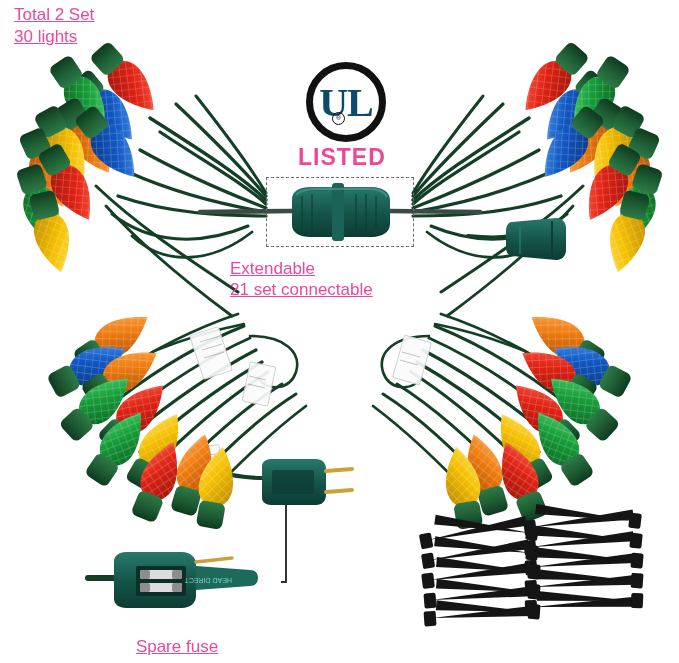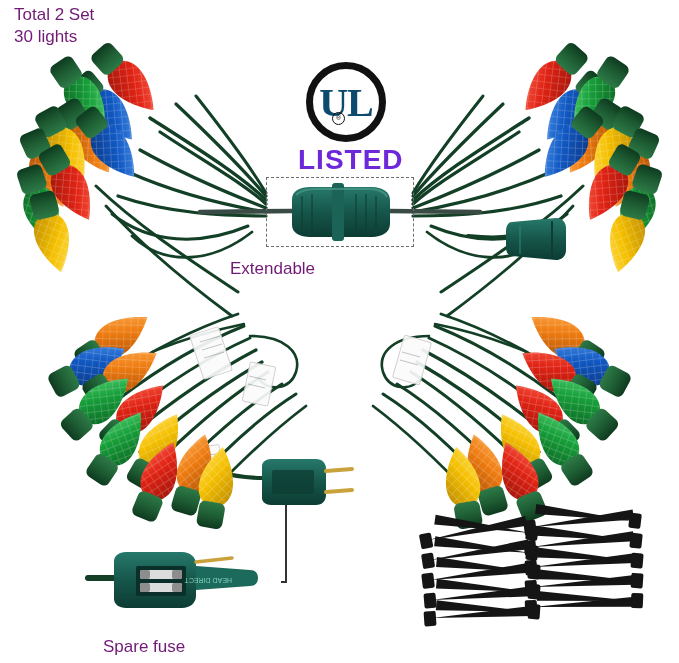--- a/index.html
+++ b/index.html
@@ -1,43 +1,43 @@
 <!DOCTYPE html>
 <html><head>
 <meta charset="utf-8">
 <style>
   html,body{margin:0;padding:0;background:#fff;}
   body{width:679px;height:663px;position:relative;overflow:hidden;
        font-family:"Liberation Sans","DejaVu Sans",sans-serif;color:#1a1a1a;}
   .stage{position:absolute;inset:0;}
-  .lbl{position:absolute;font-size:17px;line-height:21px;color:#701a75;white-space:pre;}
+  .lbl{position:absolute;font-size:17px;line-height:21px;color:#ec4899;white-space:pre;text-decoration:underline;}
   .lbl.center{text-align:left;}
   #title-block{left:14px;top:4px;font-size:17px;line-height:22px;}
   #extendable-label{left:230px;top:258px;width:230px;}
-  #spare-fuse-label{left:103px;top:636px;width:200px;}
+  #spare-fuse-label{left:77px;top:636px;width:200px;text-align:center;}
   #stakes-label{left:420px;top:636px;width:220px;text-align:center;}
 
   .dashed-box{position:absolute;border:1.6px dashed #6d6d6d;box-sizing:border-box;}
   .solid-box{position:absolute;border:1.4px solid #222;box-sizing:border-box;background:#fff;}
 
   .leader{position:absolute;background:#333;}
 
   
   #ul-mark{position:absolute;left:298px;top:62px;width:96px;height:104px;}
   .ul-circle{position:absolute;left:8px;top:0;width:80px;height:80px;border:7.5px solid #111;
              border-radius:50%;box-sizing:border-box;}
   .ul-letters{position:absolute;left:8px;top:0;width:80px;height:80px;
               display:flex;align-items:center;justify-content:center;
               font-family:"Liberation Serif","DejaVu Serif",serif;
               font-weight:bold;font-size:40px;letter-spacing:-1px;color:#0c4a6e;}
   .ul-reg{position:absolute;left:34px;top:50px;width:11px;height:11px;border:1.4px solid #111;
           border-radius:50%;font-size:7px;line-height:9px;text-align:center;color:#111;}
   .ul-listed{position:absolute;left:0;top:82px;width:96px;
              font-family:"Liberation Sans","DejaVu Sans",sans-serif;
-             font-weight:bold;font-size:28px;letter-spacing:1px;color:#6d28d9;}
+             font-weight:bold;font-size:23px;letter-spacing:1px;color:#ec4899;}
 
   
   svg.art{position:absolute;left:0;top:0;width:679px;height:663px;pointer-events:none;}
 </style>
 </head>
 <body>
 
 <div class="stage">
 
   <svg class="art" viewBox="0 0 679 663">
@@ -684,18 +684,18 @@
 
   <div id="ul-mark">
     <div class="ul-circle"></div>
     <div class="ul-letters">UL</div>
     <div class="ul-reg">®</div>
     <div class="ul-listed">LISTED</div>
   </div>
 
   <div class="lbl" id="title-block"><span>Total 2 Set</span><br><span>30 lights</span></div>
 
-  <div class="lbl center" id="extendable-label"><span>Extendable</span><br></div>
+  <div class="lbl center" id="extendable-label"><span>Extendable</span><br><span>21 set connectable</span></div>
 
   <div class="lbl" id="spare-fuse-label">Spare fuse</div>
 
 
 </div>
 
 </body></html>

